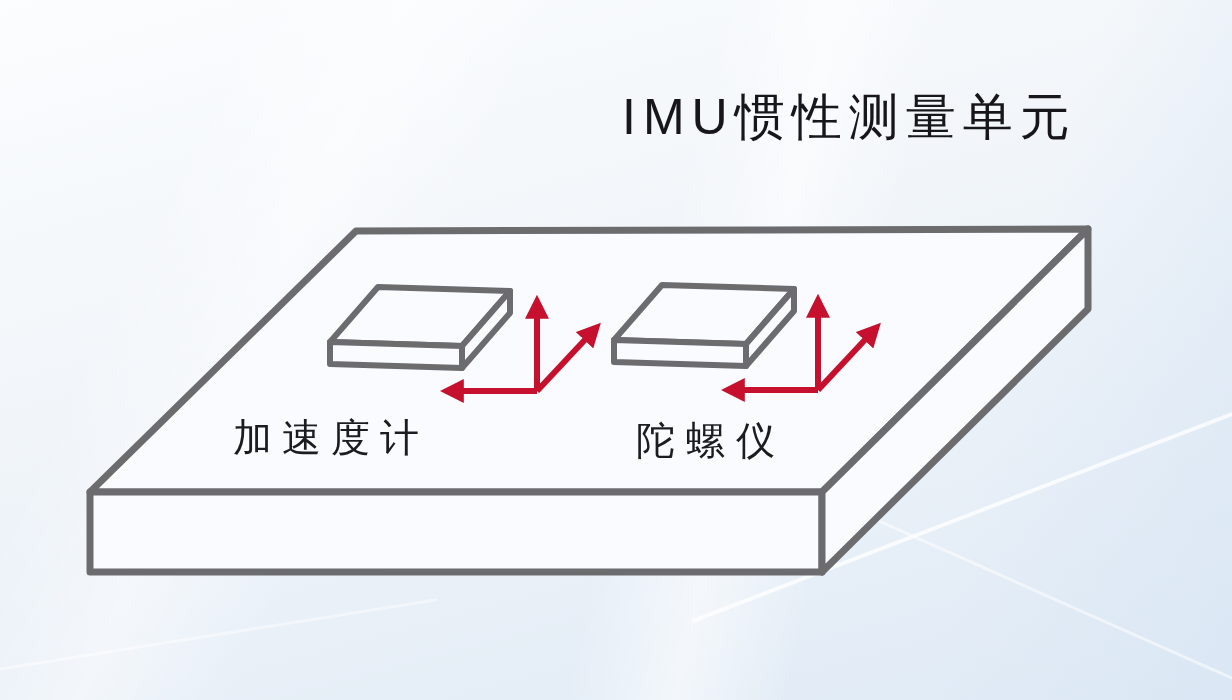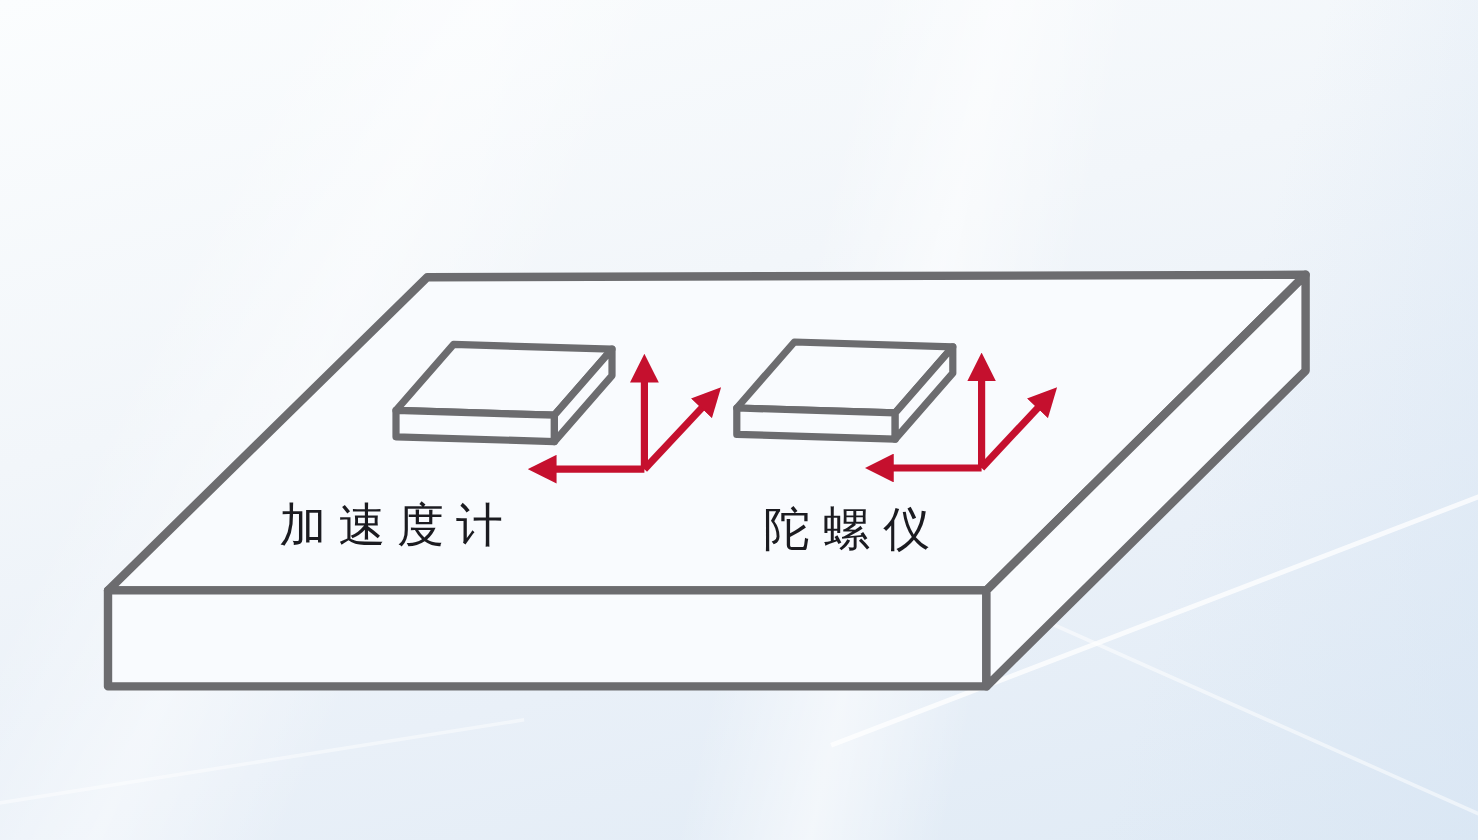--- a/index.html
+++ b/index.html
@@ -108,18 +108,19 @@
         <line x1="537" y1="391" x2="596" y2="328" marker-end="url(#arrowhead)"></line>
       </g>
       <g>
         <line x1="818" y1="390" x2="818" y2="301" marker-end="url(#arrowhead)"></line>
         <line x1="818" y1="390" x2="728" y2="390" marker-end="url(#arrowhead)"></line>
         <line x1="818" y1="390" x2="876" y2="328" marker-end="url(#arrowhead)"></line>
       </g>
     </g>
   </svg>
 
+  <div class="page-title">IMU惯性测量单元</div>
 
   <div class="part-label label-gyro">陀螺仪</div>
 
   <div class="part-label label-accel">加速度计</div>
 
 </div>
 
 </body></html>

